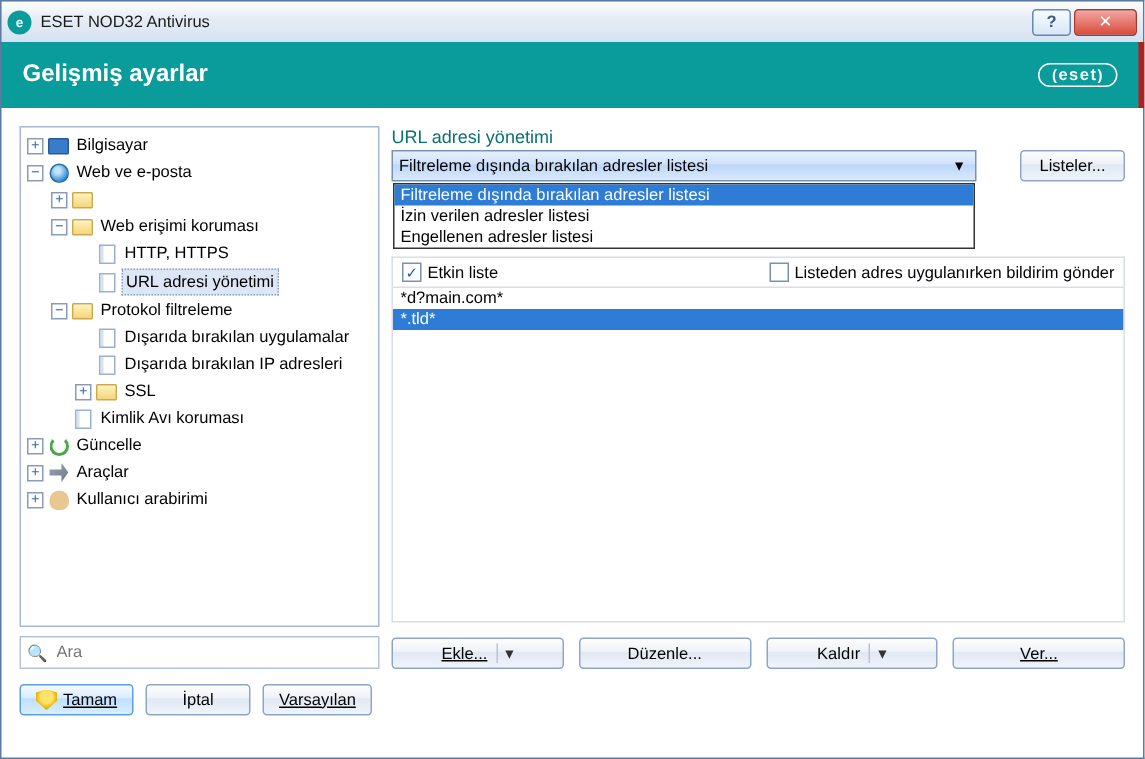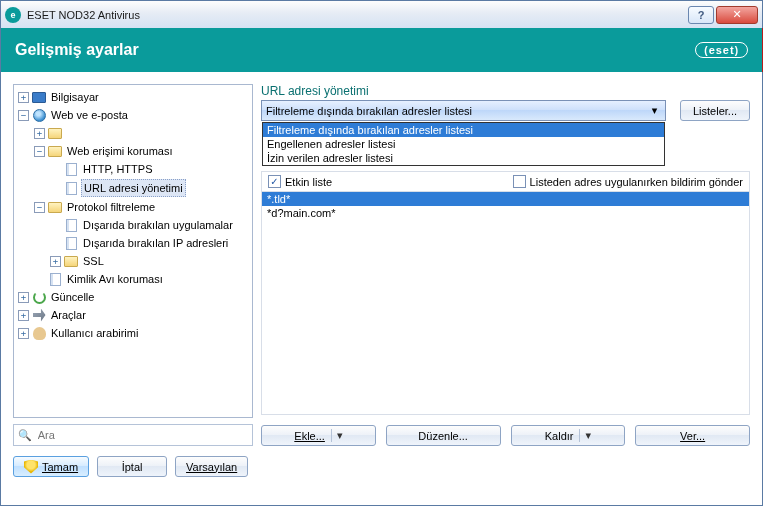--- a/index.html
+++ b/index.html
@@ -8,21 +8,21 @@
   
   .titlebar { height: 28px; background: linear-gradient(#fdfdfd,#e6ecf5 45%,#d5e2f3); border: 1px solid #5a7aa3; border-bottom: none; display: flex; align-items: center; padding: 0 4px; }
   .app-icon { width: 16px; height: 16px; background: #0a9b9b; border-radius: 50%; margin-right: 6px; display:flex; align-items:center; justify-content:center; color:#fff; font-size:9px; font-weight:bold;}
   .title-text { color:#1a1a1a; flex:1; }
   .win-btns { display:flex; gap:2px; }
   .win-btn { width: 26px; height: 18px; border-radius:3px; border:1px solid #6a87b0; background:linear-gradient(#f7fbff,#d8e6f8); display:flex; align-items:center; justify-content:center; color:#405a80;}
   .win-btn.close { background:linear-gradient(#f3a6a0,#d94b3e); border-color:#a23b2d; color:#fff; width:42px;}
   .win-btn.help { font-weight: bold;}
 
   
-  .header-band { height: 44px; background: #0a9b9b; color:#fff; display:flex; align-items:center; padding:0 14px; border-left:1px solid #5a7aa3; border-right:1px solid #b91c1c; justify-content: space-between;}
+  .header-band { height: 44px; background: #0a9b9b; color:#fff; display:flex; align-items:center; padding:0 14px; border-left:1px solid #5a7aa3; border-right:4px solid #b91c1c; justify-content: space-between;}
   .header-title { font-size: 16px; font-weight: 600;}
   .eset-logo { border:1px solid #fff; border-radius:10px; padding:1px 8px; font-size:10px; letter-spacing:1px; font-weight:bold;}
 
   
   .body { position:absolute; top:72px; bottom:0; left:0; right:0; background:#fff; border:1px solid #5a7aa3; border-top:none; display:flex; flex-direction:column;}
   .content { flex:1; display:flex; padding:12px 12px 0 12px; gap:8px; overflow:hidden;}
 
   
   .tree-wrap { width: 240px; display:flex; flex-direction:column; }
   .tree { flex:1; border:1px solid #a9b8d0; background:#fff; overflow:auto; padding:3px 2px; }
@@ -38,21 +38,21 @@
 
   .search-box { margin-top:6px; border:1px solid #b5c3d8; height:22px; display:flex; align-items:center; padding:0 4px; color:#808080;}
   .search-box .mag { margin-right:4px; }
   .search-input { border:none; outline:none; flex:1; color:#808080; font-style:normal; background:transparent;}
 
   
   .right { flex:1; display:flex; flex-direction:column; }
   .section-title { color:#0a7070; font-size:12px; margin-bottom:2px;}
   .section-desc { color:#333; line-height:14px; margin-bottom:10px;}
 
-  .combo-row { display:flex; gap:4px; margin-bottom:2px; position:relative;}
+  .combo-row { display:flex; gap:19px; margin-bottom:2px; position:relative;}
   .combo { flex:1; height:21px; border:1px solid #7a91b6; background:linear-gradient(#e6f0ff,#cfe1fb 45%,#bcd6f9 46%,#d9e9fc); display:flex; align-items:center; padding:0 4px; position:relative; cursor:pointer;}
   .combo .caret { position:absolute; right:3px; top:3px; width:15px; height:13px; display:flex; align-items:center; justify-content:center;}
   .dd-list { position:absolute; left:0; top:21px; width:calc(100% - 0px); border:1px solid #333; background:#fff; z-index:5;}
   .dd-item { padding:1px 4px; cursor:default;}
   .dd-item.sel { background:#2e7cd6; color:#fff;}
 
   .btn { height:21px; border:1px solid #8ea4c4; background:linear-gradient(#fdfdfd,#eef2f8 45%,#e0e8f3 46%,#eff4fb); padding:0 10px; display:inline-flex; align-items:center; justify-content:center; cursor:pointer; border-radius:3px; min-width:70px;}
   .btn .drop { border-left:1px solid #b5c3d8; margin-left:6px; padding-left:5px; color:#333;}
   .btn u { text-decoration: underline; }
   .btn.primary { background:linear-gradient(#f6fbff,#d7ecff 45%,#bedfff 46%,#d9eeff); border-color:#5aa0e0;}
@@ -246,22 +246,22 @@
 
     <div class="right">
       <div class="section-title">URL adresi yönetimi</div>
 
       <div class="combo-row">
         <div class="combo" style="position:relative;">
           <span>Filtreleme dışında bırakılan adresler listesi</span>
           <span class="caret">▾</span>
           <div class="dd-list" id="dd">
               <div class="dd-item sel">Filtreleme dışında bırakılan adresler listesi</div>
+              <div class="dd-item">İzin verilen adresler listesi</div>
               <div class="dd-item">Engellenen adresler listesi</div>
-              <div class="dd-item">İzin verilen adresler listesi</div>
             </div>
         </div>
         <div style="width:80px"></div>
       </div>
 
       <div style="position:relative; height:0;">
         <div style="position:absolute; right:0; top:-23px;text-decoration:underline;">
           <div class="btn">
               <span>Listeler...</span>
             </div>
@@ -272,22 +272,22 @@
 
       <div class="checks-row">
         <span class="chk">✓</span>
         <span>Etkin liste</span>
         <span class="spacer"></span>
         <span class="chk"></span>
         <span>Listeden adres uygulanırken bildirim gönder</span>
       </div>
 
       <div class="listbox" id="listbox">
+          <div class="list-item">*d?main.com*</div>
           <div class="list-item sel">*.tld*</div>
-          <div class="list-item">*d?main.com*</div>
         </div>
 
       <div class="btn-row">
         <div class="btn">
             <u>Ekle...</u>
             <span class="drop">▾</span>
           </div>
         <div class="btn">
             <span>Düzenle...</span>
           </div>

